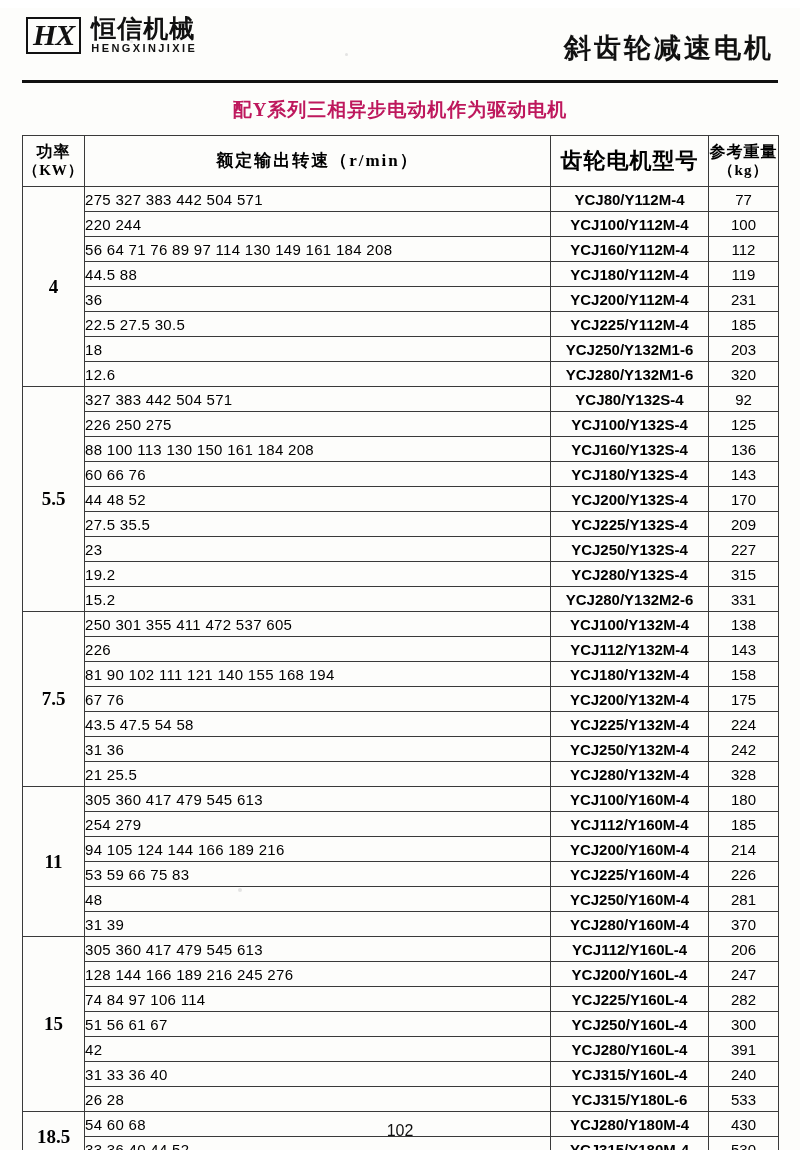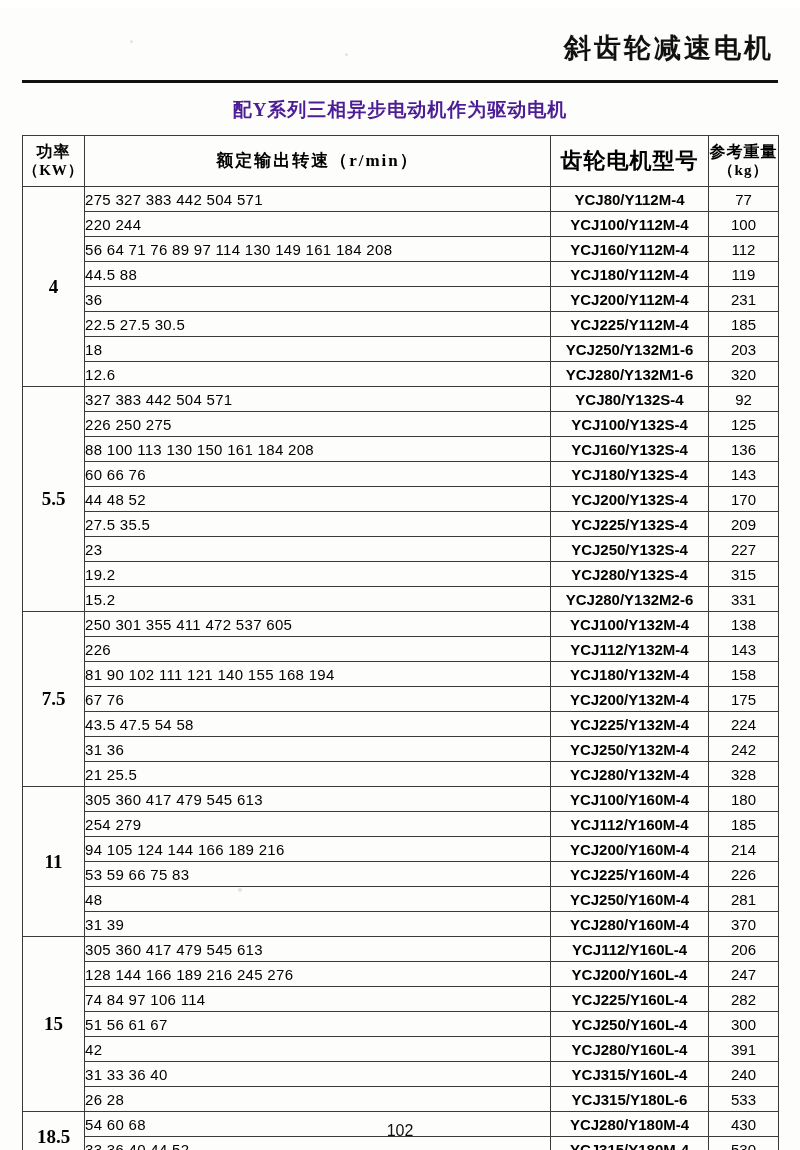--- a/index.html
+++ b/index.html
@@ -78,21 +78,21 @@
   }
 
   
   .subtitle {
     text-align: center;
     font-family: "Liberation Serif", "DejaVu Serif", serif;
     font-weight: bold;
     font-size: 19px;
     letter-spacing: 1px;
     margin: 14px 0 12px 0;
-    color: #4c1d95;
+    color: #be185d;
   }
 
   
   .table-wrap {
     margin: 0 22px;
   }
   table.spec {
     border-collapse: collapse;
     width: 756px;
     table-layout: fixed;
@@ -173,20 +173,27 @@
 <body>
 
 <div class="page">
 
   <div class="speckle" style="left:130px;top:32px;width:3px;height:3px;"></div>
   <div class="speckle" style="left:345px;top:45px;width:3px;height:3px;"></div>
   <div class="speckle" style="left:238px;top:880px;width:4px;height:4px;"></div>
   <div class="speckle" style="left:224px;top:943px;width:4px;height:4px;"></div>
 
   <div class="header">
+    <div class="logo">
+      <div class="logo-mark">HX</div>
+      <div class="logo-text">
+        <div class="logo-cn">恒信机械</div>
+        <div class="logo-py">HENGXINJIXIE</div>
+      </div>
+    </div>
     <div class="header-title">斜齿轮减速电机</div>
   </div>
 
   <div class="subtitle">配Y系列三相异步电动机作为驱动电机</div>
 
   <div class="table-wrap">
     <table class="spec">
       <colgroup>
         <col class="col-kw">
         <col class="col-speed">

